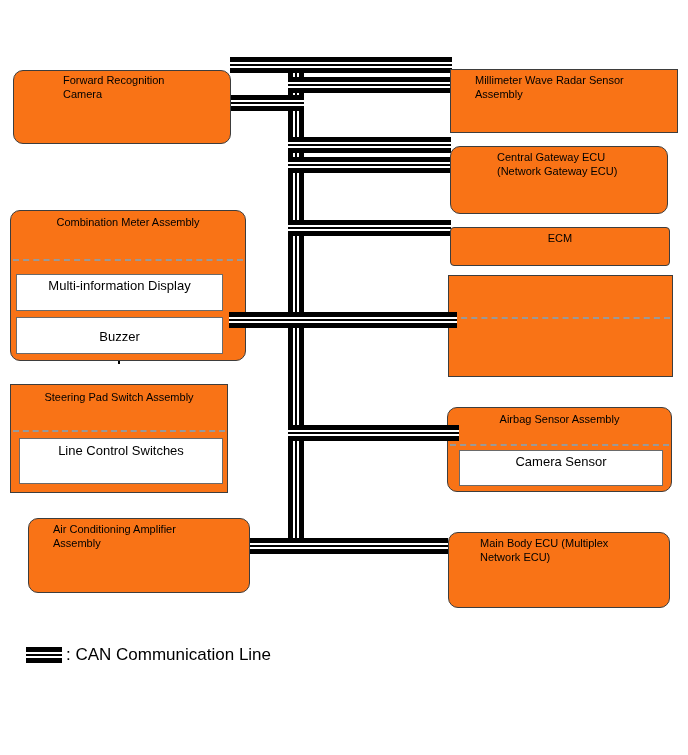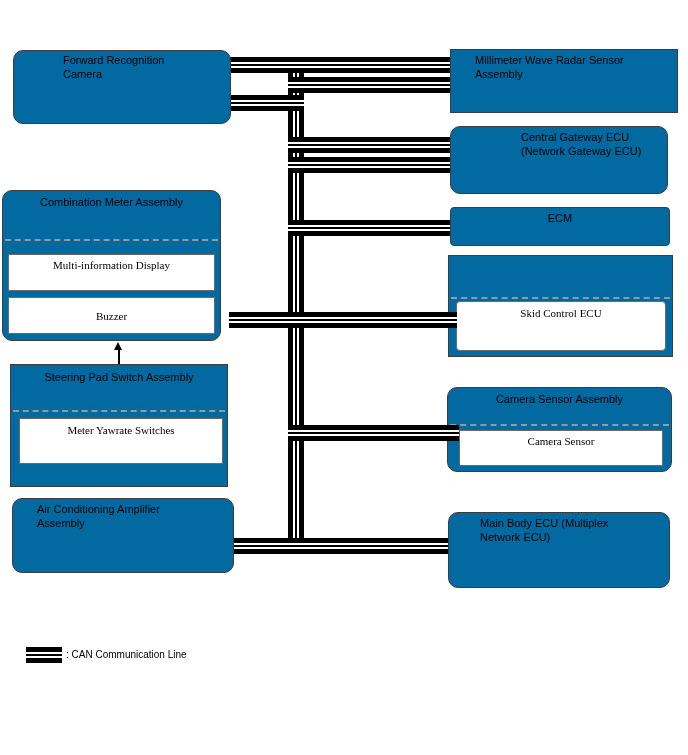--- a/index.html
+++ b/index.html
@@ -23,47 +23,47 @@
       var(--line) 11px,var(--line) 16px);}
   .can-v{position:absolute;width:16px;z-index:1;
     background:linear-gradient(to right,
       var(--line) 0px,var(--line) 5px,
       #fff 5px,#fff 7px,
       var(--line) 7px,var(--line) 9.5px,
       #fff 9.5px,#fff 11px,
       var(--line) 11px,var(--line) 16px);}
   .over{z-index:4;}
   
-  .box{position:absolute;background:#0369a1;border:1.3px solid var(--border);
-    box-sizing:border-box;z-index:3;font-size:11px;line-height:13.5px;}
+  .box{position:absolute;background:#f97316;border:1.3px solid var(--border);
+    box-sizing:border-box;z-index:3;font-size:11px;line-height:13.5px;margin-top:20px;}
   .rounded{border-radius:10px;}
   .r8{border-radius:4px;}
   .title{white-space:pre-line;padding-top:5px;text-align:center;}
   .tleft{text-align:left;}
   .inner{position:absolute;background:#fff;border:1px solid var(--innerBorder);
-    box-sizing:border-box;font-size:11px;line-height:13.5px;font-family:Liberation Serif, serif;}
+    box-sizing:border-box;font-size:13px;line-height:13.5px;}
   .dashline{position:absolute;left:2px;right:2px;height:0;
     border-top:2px dashed var(--dash);}
   
   .b-camera{left:13px;top:50px;width:218px;height:74px;}
   .b-camera .title{padding-left:49px;padding-top:3px;}
-  .b-comb{left:2px;top:190px;width:219px;height:151px;}
+  .b-comb{left:10px;top:190px;width:236px;height:151px;}
   .comb-dash{top:48px;}
   .comb-mid{left:5px;top:63px;width:207px;height:37px;text-align:center;padding-top:4px;}
   .comb-buzz{left:5px;top:106px;width:207px;height:37px;text-align:center;padding-top:12px;}
-  .b-steer{left:10px;top:364px;width:218px;height:123px;}
+  .b-steer{left:10px;top:364px;width:218px;height:109px;}
   .b-steer .title{padding-top:6px;}
   .steer-dash{top:45px;}
   .steer-mcs{left:8px;top:53px;width:204px;height:46px;text-align:center;padding-top:5px;}
-  .b-ac{left:12px;top:498px;width:222px;height:75px;}
+  .b-ac{left:28px;top:498px;width:222px;height:75px;}
   .b-ac .title{padding-left:24px;padding-top:4px;}
   
   .b-radar{left:450px;top:49px;width:228px;height:64px;}
   .b-radar .title{padding-left:24px;padding-top:4px;}
-  .b-gw{left:450px;top:126px;width:218px;height:68px;padding-left:24px;}
+  .b-gw{left:450px;top:126px;width:218px;height:68px;}
   .b-gw .title{padding-left:46px;padding-top:4px;}
   .b-ecm{left:450px;top:207px;width:220px;height:39px;}
   .b-ecm .title{padding-top:4px;}
   .b-brake{left:448px;top:255px;width:225px;height:102px;}
   .brake-dash{top:41px;}
   .brake-skid{left:7px;top:45px;width:210px;height:50px;text-align:center;padding-top:5px;}
   .b-airbag{left:447px;top:387px;width:225px;height:85px;}
   .airbag-dash{top:36px;}
   .airbag-yaw{left:11px;top:42px;width:204px;height:36px;text-align:center;padding-top:4px;}
   .b-main{left:448px;top:512px;width:222px;height:76px;}
@@ -81,21 +81,21 @@
   .l-i{left:234px;top:538px;width:214px;}
   
   .arrow{position:absolute;left:113px;top:342px;width:12px;height:22px;z-index:2;}
   .arrow .shaft{position:absolute;left:5px;top:7px;width:1.6px;height:15px;background:#000;}
   .arrow .head{position:absolute;left:1px;top:0;width:0;height:0;
     border-left:4.8px solid transparent;border-right:4.8px solid transparent;
     border-bottom:8px solid #000;}
   
   .legend{position:absolute;left:26px;top:646px;height:18px;z-index:2;}
   .legend-sym{position:absolute;left:0;top:1px;width:36px;height:16px;}
-  .legend-label{position:absolute;left:40px;top:1px;font-size:10px;line-height:16px;white-space:nowrap;}
+  .legend-label{position:absolute;left:40px;top:1px;font-size:17px;line-height:16px;white-space:nowrap;}
 </style>
 </head>
 <body>
 
 <div id="canvas">
 
   <div class="can-v l-trunk"></div>
 
   <div class="can-h l-a"></div>
   <div class="can-h l-b"></div>
@@ -125,21 +125,21 @@
 
   <div class="arrow">
     <div class="head"></div>
     <div class="shaft"></div>
   </div>
 
   <div class="box b-steer">
     <div class="title">Steering Pad Switch Assembly</div>
     <div class="dashline steer-dash"></div>
     <div class="inner steer-mcs">
-      <span>Meter Yawrate Switches</span>
+      <span>Line Control Switches</span>
     </div>
   </div>
 
   <div class="box rounded b-ac">
     <div class="title tleft">Air Conditioning Amplifier
 Assembly</div>
   </div>
 
   <div class="box b-radar">
     <div class="title tleft">Millimeter Wave Radar Sensor
@@ -150,27 +150,24 @@
     <div class="title tleft">Central Gateway ECU
 (Network Gateway ECU)</div>
   </div>
 
   <div class="box r8 b-ecm">
     <div class="title">ECM</div>
   </div>
 
   <div class="box b-brake">
     <div class="dashline brake-dash"></div>
-    <div class="inner r8 brake-skid">
-      <span>Skid Control ECU</span>
-    </div>
   </div>
 
   <div class="box rounded b-airbag">
-    <div class="title">Camera Sensor Assembly</div>
+    <div class="title">Airbag Sensor Assembly</div>
     <div class="dashline airbag-dash"></div>
     <div class="inner airbag-yaw">
       <span>Camera Sensor</span>
     </div>
   </div>
 
   <div class="box rounded b-main">
     <div class="title tleft">Main Body ECU (Multiplex
 Network ECU)</div>
   </div>

